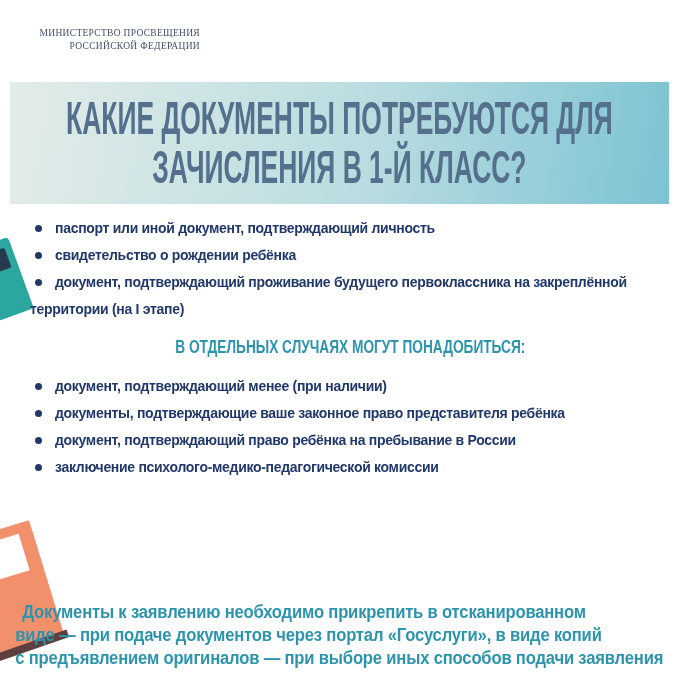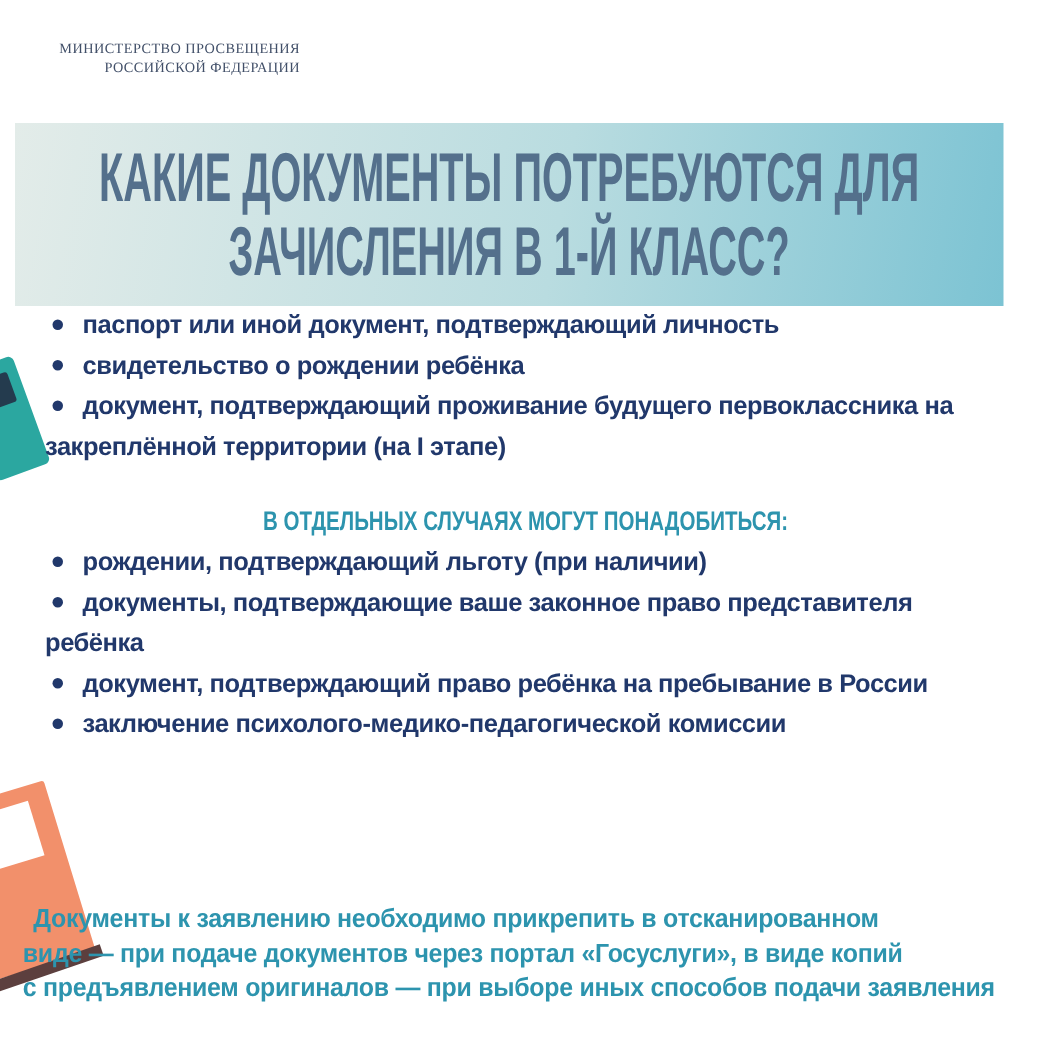--- a/index.html
+++ b/index.html
@@ -45,22 +45,23 @@
     line-height:49px;
     color:var(--title-text);
     white-space:nowrap;
     transform:scaleX(0.575);
     transform-origin:center;
   }
   
   .list{
     position:absolute;left:30px;width:645px;
     color:var(--navy);
-    font-weight:700;font-size:17px;letter-spacing:-0.3px;
+    font-weight:700;font-size:14px;letter-spacing:-0.3px;
     line-height:27px;
+    margin-top:12px;
   }
   .list-1{top:203px;}
   .list-2{top:361px;}
   .item{margin:0;padding:0;}
   .dot{
     display:inline-block;width:7px;height:7px;border-radius:50%;
     background:var(--navy);vertical-align:middle;
     margin:-2px 13px 0 5px;
   }
   
@@ -131,21 +132,21 @@
   <p class="item"><span class="dot"></span><span>паспорт или иной документ, подтверждающий личность</span></p>
   <p class="item"><span class="dot"></span><span>свидетельство о рождении ребёнка</span></p>
   <p class="item"><span class="dot"></span><span>документ, подтверждающий проживание будущего первоклассника на закреплённой территории (на I этапе)</span></p>
 </div>
 
 <div class="section-heading">
   <span class="squeeze">В ОТДЕЛЬНЫХ СЛУЧАЯХ МОГУТ ПОНАДОБИТЬСЯ:</span>
 </div>
 
 <div class="list list-2">
-  <p class="item"><span class="dot"></span><span>рождении, подтверждающий льготу (при наличии)</span></p>
+  <p class="item"><span class="dot"></span><span>документ, подтверждающий менее (при наличии)</span></p>
   <p class="item"><span class="dot"></span><span>документы, подтверждающие ваше законное право представителя ребёнка</span></p>
   <p class="item"><span class="dot"></span><span>документ, подтверждающий право ребёнка на пребывание в России</span></p>
   <p class="item"><span class="dot"></span><span>заключение психолого-медико-педагогической комиссии</span></p>
 </div>
 
 <div class="folder">
   <div class="folder-window"></div>
   <div class="folder-spine"></div>
 </div>
 

